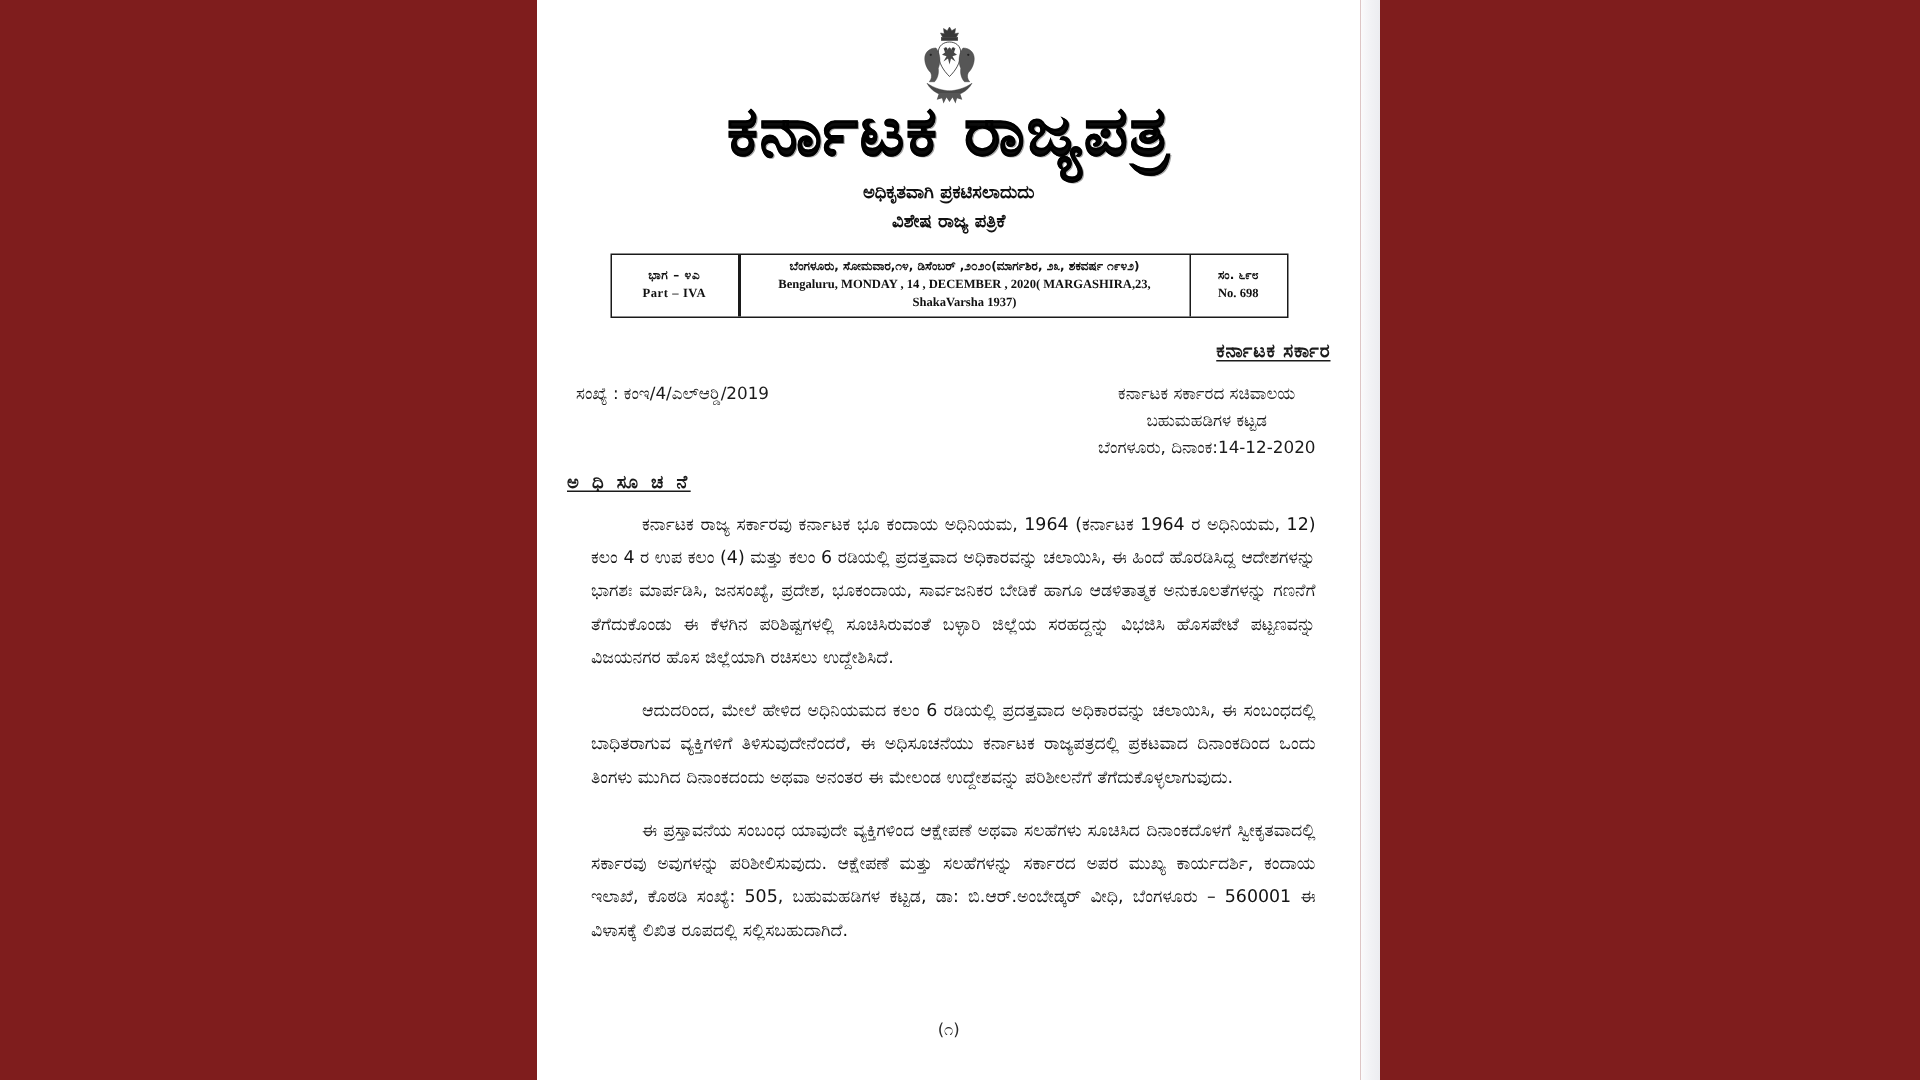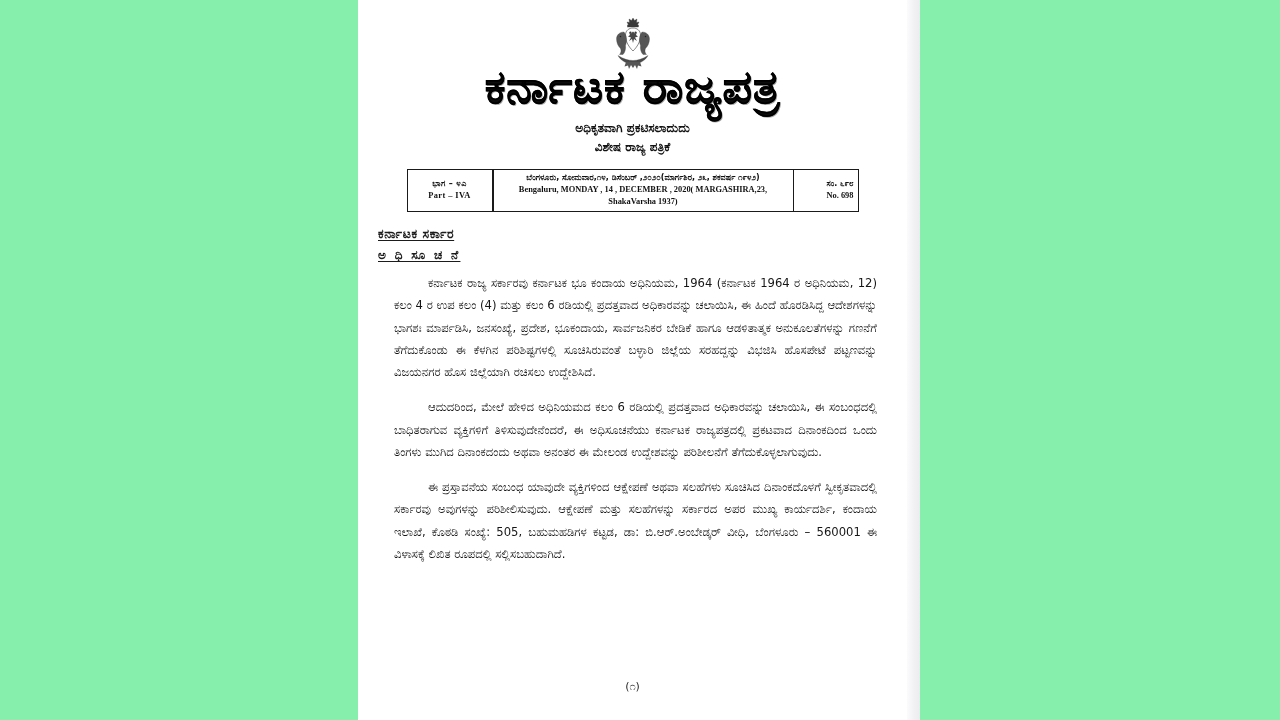--- a/index.html
+++ b/index.html
@@ -8,21 +8,21 @@
     width: 1280px; height: 720px;
     background: #000;
     font-family: "Liberation Sans", sans-serif;
     overflow: hidden;
   }
 
   #viewer {
     position: relative;
     width: 1280px;
     height: 720px;
-    background: #86efac;
+    background: #7f1d1d;
   }
 
   
   #page {
     position: absolute;
     left: 358px;
     top: 0px;
     width: 549px;
     height: 720px;
     background: #ffffff;
@@ -98,28 +98,28 @@
     font-size: 8.2px;
     line-height: 1.45;
     font-weight: bold;
     color: #111;
     display: flex;
     flex-direction: column;
     justify-content: center;
   }
   .issuebar .c-left  { width: 86px; border-right: 2.6px solid #1a1a1a; }
   .issuebar .c-mid   { flex: 1; border-right: 1.3px solid #1a1a1a; align-items: center; }
-  .issuebar .c-right { width: 64px; align-items: flex-end; }
+  .issuebar .c-right { width: 64px; }
   .issuebar .kn { font-family: "DejaVu Sans", sans-serif; font-size: 8px; }
   .issuebar .en { font-family: "Liberation Serif", serif; font-size: 8.4px; }
   .issuebar .c-left .kn, .issuebar .c-left .en { letter-spacing: .4px; }
 
   
   .gov-heading {
-    text-align: left;
+    text-align: right;
     font-family: "DejaVu Sans", sans-serif;
     font-weight: bold;
     font-size: 12.5px;
     margin-top: 14px;
     text-decoration: underline;
     text-underline-offset: 2px;
     letter-spacing: .6px;
   }
 
   
@@ -227,20 +227,28 @@
           <div class="en">Bengaluru, MONDAY , 14 , DECEMBER , 2020( MARGASHIRA,23, ShakaVarsha 1937)</div>
         </div>
         <div class="cell c-right">
           <div class="kn">ಸಂ. ೬೯೮</div>
           <div class="en">No. 698</div>
         </div>
       </div>
 
       <div class="gov-heading">ಕರ್ನಾಟಕ ಸರ್ಕಾರ</div>
 
+      <div class="refrow">
+        <div class="refno">ಸಂಖ್ಯೆ : ಕಂಇ/4/ಎಲ್‍ಆರ್‍ಡಿ/2019</div>
+        <div class="address">
+          <div>ಕರ್ನಾಟಕ ಸರ್ಕಾರದ ಸಚಿವಾಲಯ</div>
+          <div>ಬಹುಮಹಡಿಗಳ ಕಟ್ಟಡ</div>
+          <div>ಬೆಂಗಳೂರು, ದಿನಾಂಕ:14-12-2020</div>
+        </div>
+      </div>
 
       <div class="notice-heading">ಅ ಧಿ ಸೂ ಚ ನೆ</div>
 
       <div class="body">
         <p>ಕರ್ನಾಟಕ ರಾಜ್ಯ ಸರ್ಕಾರವು ಕರ್ನಾಟಕ ಭೂ ಕಂದಾಯ ಅಧಿನಿಯಮ, 1964 (ಕರ್ನಾಟಕ 1964 ರ ಅಧಿನಿಯಮ, 12) ಕಲಂ 4 ರ ಉಪ ಕಲಂ (4) ಮತ್ತು ಕಲಂ 6 ರಡಿಯಲ್ಲಿ ಪ್ರದತ್ತವಾದ ಅಧಿಕಾರವನ್ನು ಚಲಾಯಿಸಿ, ಈ ಹಿಂದೆ ಹೊರಡಿಸಿದ್ದ ಆದೇಶಗಳನ್ನು ಭಾಗಶಃ ಮಾರ್ಪಡಿಸಿ, ಜನಸಂಖ್ಯೆ, ಪ್ರದೇಶ, ಭೂಕಂದಾಯ, ಸಾರ್ವಜನಿಕರ ಬೇಡಿಕೆ ಹಾಗೂ ಆಡಳಿತಾತ್ಮಕ ಅನುಕೂಲತೆಗಳನ್ನು ಗಣನೆಗೆ ತೆಗೆದುಕೊಂಡು ಈ ಕೆಳಗಿನ ಪರಿಶಿಷ್ಟಗಳಲ್ಲಿ ಸೂಚಿಸಿರುವಂತೆ ಬಳ್ಳಾರಿ ಜಿಲ್ಲೆಯ ಸರಹದ್ದನ್ನು ವಿಭಜಿಸಿ ಹೊಸಪೇಟೆ ಪಟ್ಟಣವನ್ನು ವಿಜಯನಗರ ಹೊಸ ಜಿಲ್ಲೆಯಾಗಿ ರಚಿಸಲು ಉದ್ದೇಶಿಸಿದೆ.</p>
         <p>ಆದುದರಿಂದ, ಮೇಲೆ ಹೇಳಿದ ಅಧಿನಿಯಮದ ಕಲಂ 6 ರಡಿಯಲ್ಲಿ ಪ್ರದತ್ತವಾದ ಅಧಿಕಾರವನ್ನು ಚಲಾಯಿಸಿ, ಈ ಸಂಬಂಧದಲ್ಲಿ ಬಾಧಿತರಾಗುವ ವ್ಯಕ್ತಿಗಳಿಗೆ ತಿಳಿಸುವುದೇನೆಂದರೆ, ಈ ಅಧಿಸೂಚನೆಯು ಕರ್ನಾಟಕ ರಾಜ್ಯಪತ್ರದಲ್ಲಿ ಪ್ರಕಟವಾದ ದಿನಾಂಕದಿಂದ ಒಂದು ತಿಂಗಳು ಮುಗಿದ ದಿನಾಂಕದಂದು ಅಥವಾ ಅನಂತರ ಈ ಮೇಲಂಡ ಉದ್ದೇಶವನ್ನು ಪರಿಶೀಲನೆಗೆ ತೆಗೆದುಕೊಳ್ಳಲಾಗುವುದು.</p>
         <p>ಈ ಪ್ರಸ್ತಾವನೆಯ ಸಂಬಂಧ ಯಾವುದೇ ವ್ಯಕ್ತಿಗಳಿಂದ ಆಕ್ಷೇಪಣೆ ಅಥವಾ ಸಲಹೆಗಳು ಸೂಚಿಸಿದ ದಿನಾಂಕದೊಳಗೆ ಸ್ವೀಕೃತವಾದಲ್ಲಿ ಸರ್ಕಾರವು ಅವುಗಳನ್ನು ಪರಿಶೀಲಿಸುವುದು. ಆಕ್ಷೇಪಣೆ ಮತ್ತು ಸಲಹೆಗಳನ್ನು ಸರ್ಕಾರದ ಅಪರ ಮುಖ್ಯ ಕಾರ್ಯದರ್ಶಿ, ಕಂದಾಯ ಇಲಾಖೆ, ಕೊಠಡಿ ಸಂಖ್ಯೆ: 505, ಬಹುಮಹಡಿಗಳ ಕಟ್ಟಡ, ಡಾ: ಬಿ.ಆರ್.ಅಂಬೇಡ್ಕರ್ ವೀಧಿ, ಬೆಂಗಳೂರು – 560001 ಈ ವಿಳಾಸಕ್ಕೆ ಲಿಖಿತ ರೂಪದಲ್ಲಿ ಸಲ್ಲಿಸಬಹುದಾಗಿದೆ.</p>
       </div>
 
       <div class="pagenum">(೧)</div>

